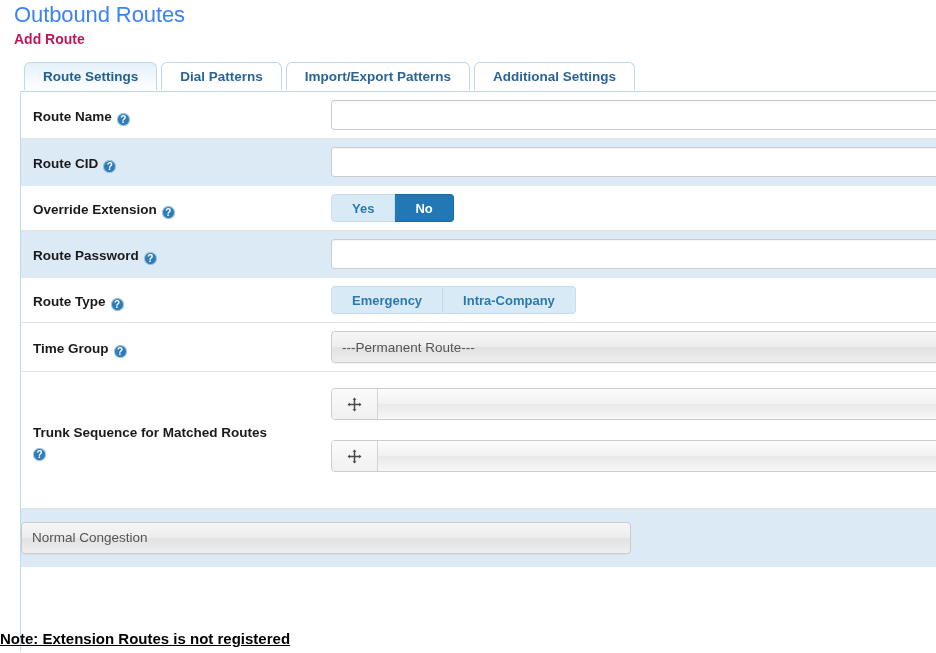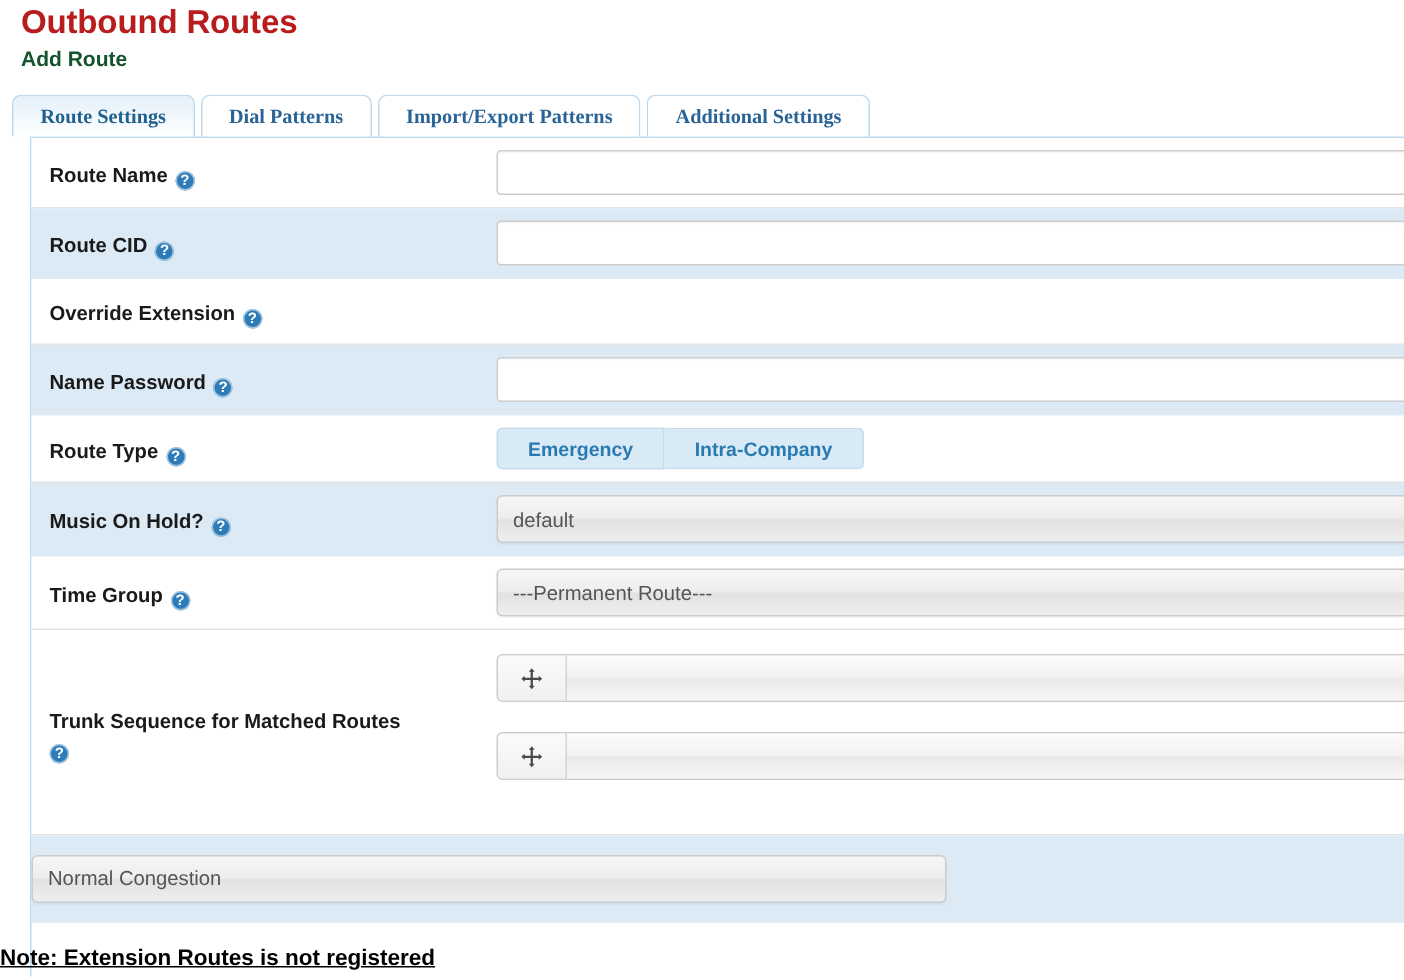--- a/index.html
+++ b/index.html
@@ -17,44 +17,43 @@
   .page {
     position: relative;
     width: 936px;
     height: 653px;
     overflow: hidden;
   }
 
   
   .page-title {
     font-size: 22px;
-    font-weight: bold;
-    color: #b91c1c;
+    font-weight: normal;
+    color: #3b82f6;
     padding: 2px 0 0 14px;
     line-height: 26px;
     letter-spacing: -0.1px;
   }
   .page-subtitle {
     font-size: 14px;
     font-weight: bold;
-    color: #14532d;
+    color: #be185d;
     padding: 2px 0 0 14px;
     line-height: 18px;
   }
 
   
   .tabs {
     position: relative;
-    margin: 14px 0 0 8px;
+    margin: 14px 0 0 24px;
     height: 30px;
     display: flex;
-    align-items: center;
+    align-items: flex-start;
     gap: 4px;
     z-index: 3;
-    font-family: Liberation Serif, serif;
   }
   .tab {
     height: 28px;
     padding: 0 18px;
     display: flex;
     align-items: center;
     font-size: 13.5px;
     font-weight: bold;
     color: #2a6496;
     background: linear-gradient(to bottom, #ffffff 0%, #ffffff 100%);
@@ -275,53 +274,49 @@
       </div>
       <div class="row-control">
         <input class="text-input" type="text" value="" style="">
       </div>
     </div>
 
     <div class="form-row">
       <div class="row-label">
         <span>Override Extension</span><span class="help-icon">?</span>
       </div>
+      <div class="row-control">
+        <div class="btn-group">
+          <div class="btn-toggle">Yes</div>
+          <div class="btn-toggle selected">No</div>
+        </div>
+      </div>
     </div>
 
     <div class="form-row striped">
       <div class="row-label">
-        <span>Name Password</span><span class="help-icon">?</span>
+        <span>Route Password</span><span class="help-icon">?</span>
       </div>
       <div class="row-control">
         <input class="text-input" type="text" value="" style="">
       </div>
     </div>
 
     <div class="form-row">
       <div class="row-label">
         <span>Route Type</span><span class="help-icon">?</span>
       </div>
       <div class="row-control">
         <div class="btn-group">
           <div class="btn-toggle">Emergency</div>
           <div class="btn-toggle">Intra-Company</div>
         </div>
       </div>
     </div>
 
-    <div class="form-row striped">
-      <div class="row-label">
-        <span>Music On Hold?</span><span class="help-icon">?</span>
-      </div>
-      <div class="row-control">
-        <div class="select-box">
-          <span>default</span>
-        </div>
-      </div>
-    </div>
 
     <div class="form-row">
       <div class="row-label">
         <span>Time Group</span><span class="help-icon">?</span>
       </div>
       <div class="row-control">
         <div class="select-box">
           <span>---Permanent Route---</span>
         </div>
       </div>

